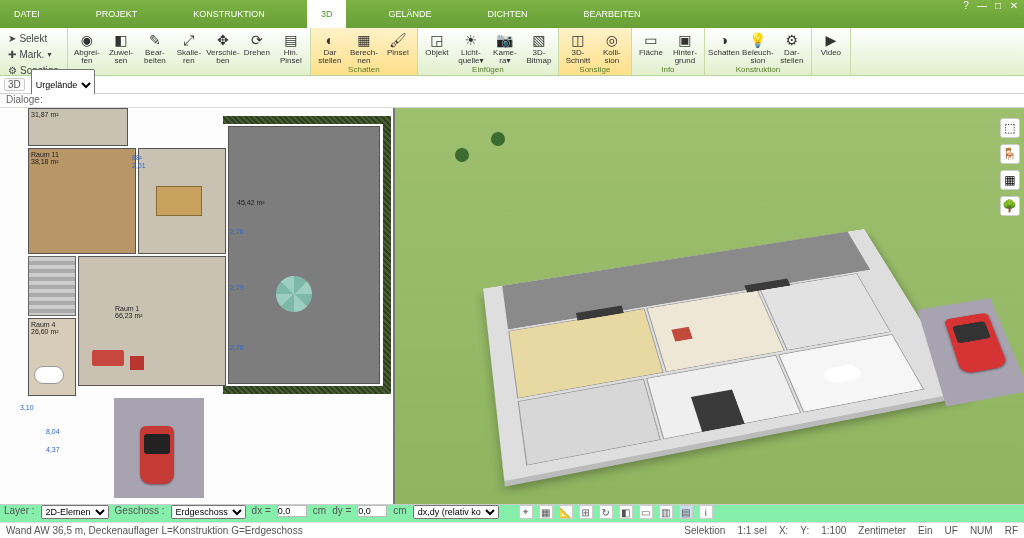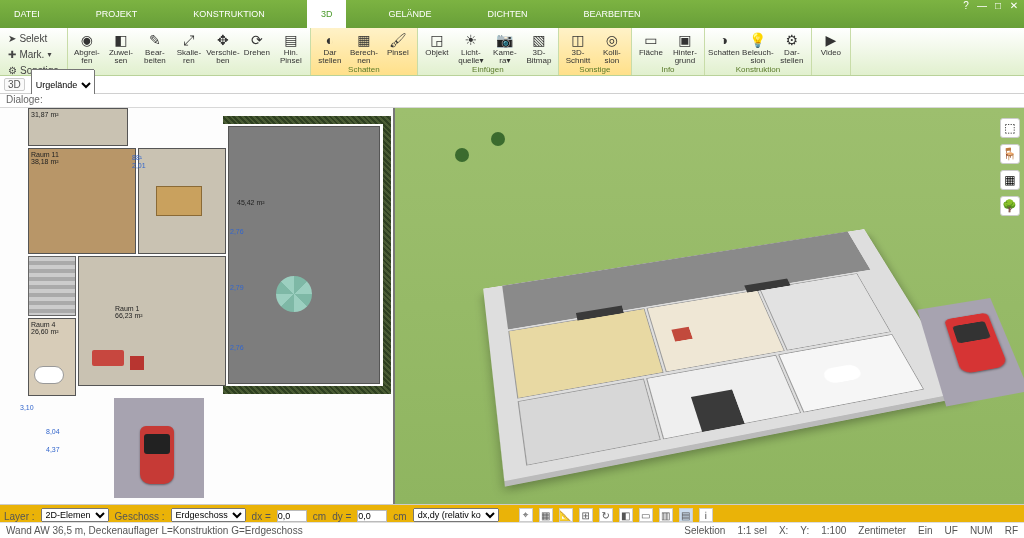--- a/index.html
+++ b/index.html
@@ -60,21 +60,21 @@
 .car3d { position:absolute; width:46px; height:80px; background:#d63434; border-radius:6px 6px 12px 12px; box-shadow:0 1px 3px rgba(0,0,0,.5); transform:rotateZ(0deg); }
 .car3d::after{content:"";position:absolute;left:6px;right:6px;top:12px;height:26px;background:#333;border-radius:4px;}
 .window3d { position:absolute; background:#3a3a3a; }
 .tree3d { position:absolute; width:14px; height:14px; background:#3b6b2e; border-radius:50%; }
 
 
 .right-tools { position:absolute; right:4px; top:10px; display:flex; flex-direction:column; gap:6px; }
 .right-tools .rt { width:20px; height:20px; background:#fff; border:1px solid #ccc; border-radius:3px; display:flex; align-items:center; justify-content:center; font-size:12px; cursor:pointer; }
 
 
-.bottombar { height: 18px; background: #eab308; border-top: 1px solid #ccc; display: flex; align-items: flex-end; gap: 6px; padding: 0 4px; font-size: 9px; color: #555; }
+.bottombar { height: 18px; background: #86efac; border-top: 1px solid #ccc; display: flex; align-items: flex-start; gap: 6px; padding: 0 4px; font-size: 9px; color: #555; }
 .bottombar input { width: 30px; height: 12px; font-size: 9px; border:1px solid #bbb; }
 .bottombar select { font-size: 9px; height: 14px; }
 .bottombar .mini-ico { width: 14px; height: 14px; display:inline-flex; align-items:center; justify-content:center; border:1px solid #ccc; background:#fff; cursor:pointer; font-size:10px; }
 .statusbar { height: 16px; background: #fff; border-top: 1px solid #ddd; display: flex; align-items: center; padding: 0 6px; font-size: 9px; color: #555; gap: 12px; }
 .statusbar .sp { margin-left:auto; }
 .red-sel { color:#d33; }
 .fp-umbrella{position:absolute;width:36px;height:36px;background:conic-gradient(#7eb8a6 0 45deg,#9ccfc0 45deg 90deg,#7eb8a6 90deg 135deg,#9ccfc0 135deg 180deg,#7eb8a6 180deg 225deg,#9ccfc0 225deg 270deg,#7eb8a6 270deg 315deg,#9ccfc0 315deg 360deg);border-radius:50%;}
 .sofa{position:absolute;width:32px;height:16px;background:#c7473f;border-radius:2px;}
 .table{position:absolute;background:#c9a15e;border:1px solid #8a6a36;}
 .tub{position:absolute;width:30px;height:18px;background:#fff;border:1px solid #999;border-radius:9px;}

